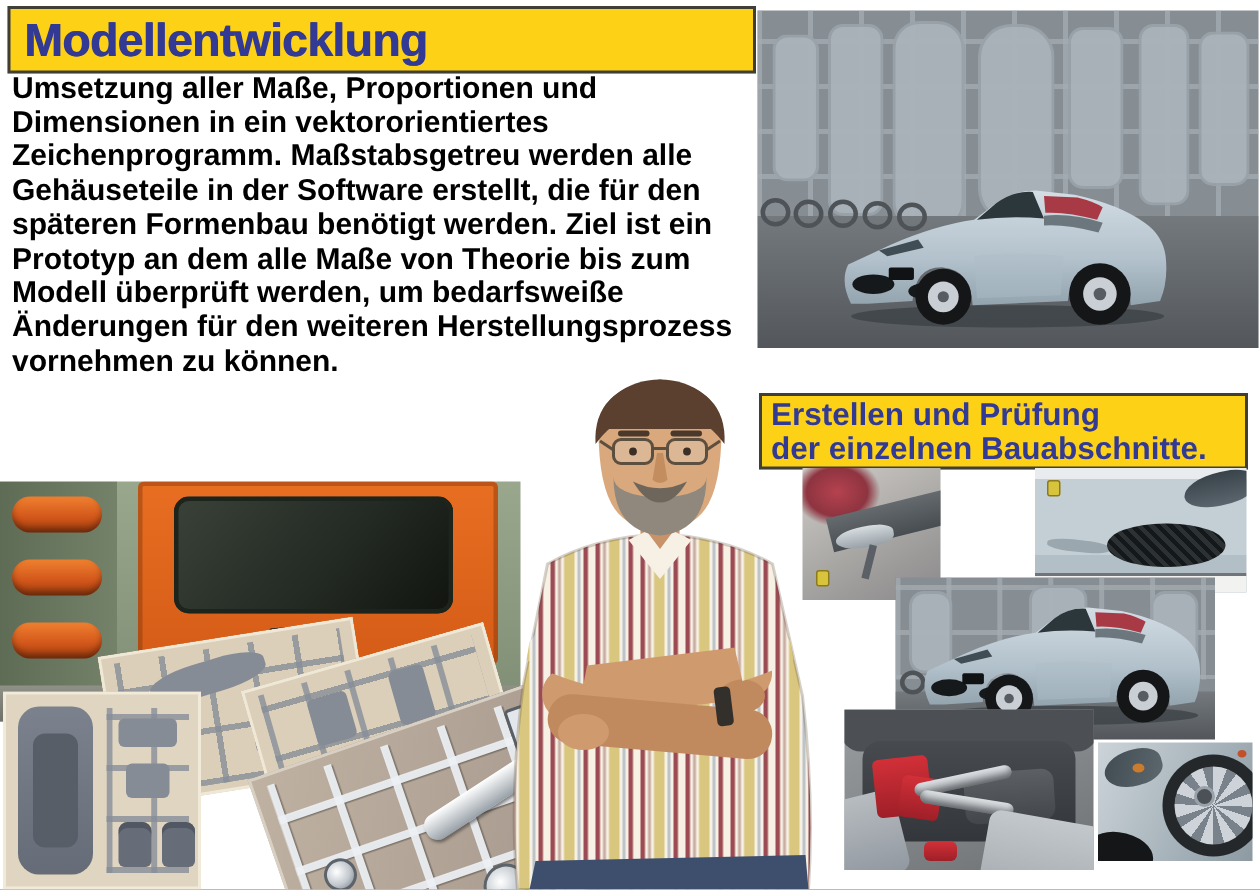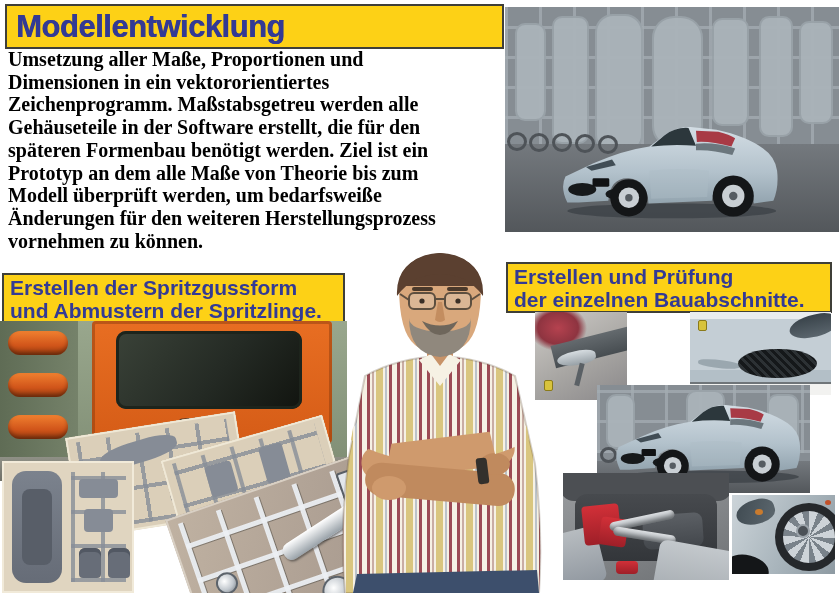--- a/index.html
+++ b/index.html
@@ -18,21 +18,21 @@
     font-family:"Liberation Sans",sans-serif;line-height:1;
     text-shadow:0.5px 0 0 #333a94;
   }
   .label-banner{font-size:21px;line-height:23px;padding:1px 6px;white-space:nowrap;}
   .left-banner{left:2px;top:273px;width:343px;height:51px;}
   .right-banner{left:506px;top:262px;width:326px;height:51px;}
   .label-banner span{display:block;}
   
   .intro{
     position:absolute;left:8px;top:48px;width:500px;margin:0;
-    font-family:Liberation Serif, serif;font-weight:bold;color:#000;
+    font-family:Liberation Sans, sans-serif;font-weight:bold;color:#000;
     font-size:20px;line-height:22.7px;white-space:pre-line;letter-spacing:0px;
   }
   
   .photo{position:absolute;margin:0;overflow:hidden;}
   .abs{position:absolute;}
   
   .car-scene{background:#868d93;}
   .hero{left:505px;top:7px;width:334px;height:225px;}
   .mid-car{left:597px;top:385px;width:213px;height:108px;}
   .sprue-pattern{
@@ -188,24 +188,20 @@
     <div class="ring" style="left:2px;top:125px;"></div>
     <div class="ring" style="left:24px;top:126px;"></div>
     <div class="ring" style="left:47px;top:126px;"></div>
     <div class="ring" style="left:70px;top:127px;"></div>
     <div class="ring" style="left:93px;top:128px;"></div>
     <svg class="car-svg" style="left:16%;bottom:3%;width:67%;" viewBox="0 0 240 120">
         <use href="#carShape"></use>
       </svg>
   </figure>
 
-  <div class="banner label-banner left-banner">
-    <span>Erstellen der Spritzgussform</span>
-    <span>und Abmustern der Spritzlinge.</span>
-  </div>
 
   <div class="banner label-banner right-banner">
     <span>Erstellen und Prüfung</span>
     <span>der einzelnen Bauabschnitte.</span>
   </div>
 
   <figure class="photo machine" aria-label="Spritzgussmaschine KR350 mit orangefarbener Tür">
     <div class="abs left-rig"></div>
     <div class="abs cyl" style="top:10px;"></div>
     <div class="abs cyl" style="top:52px;"></div>

